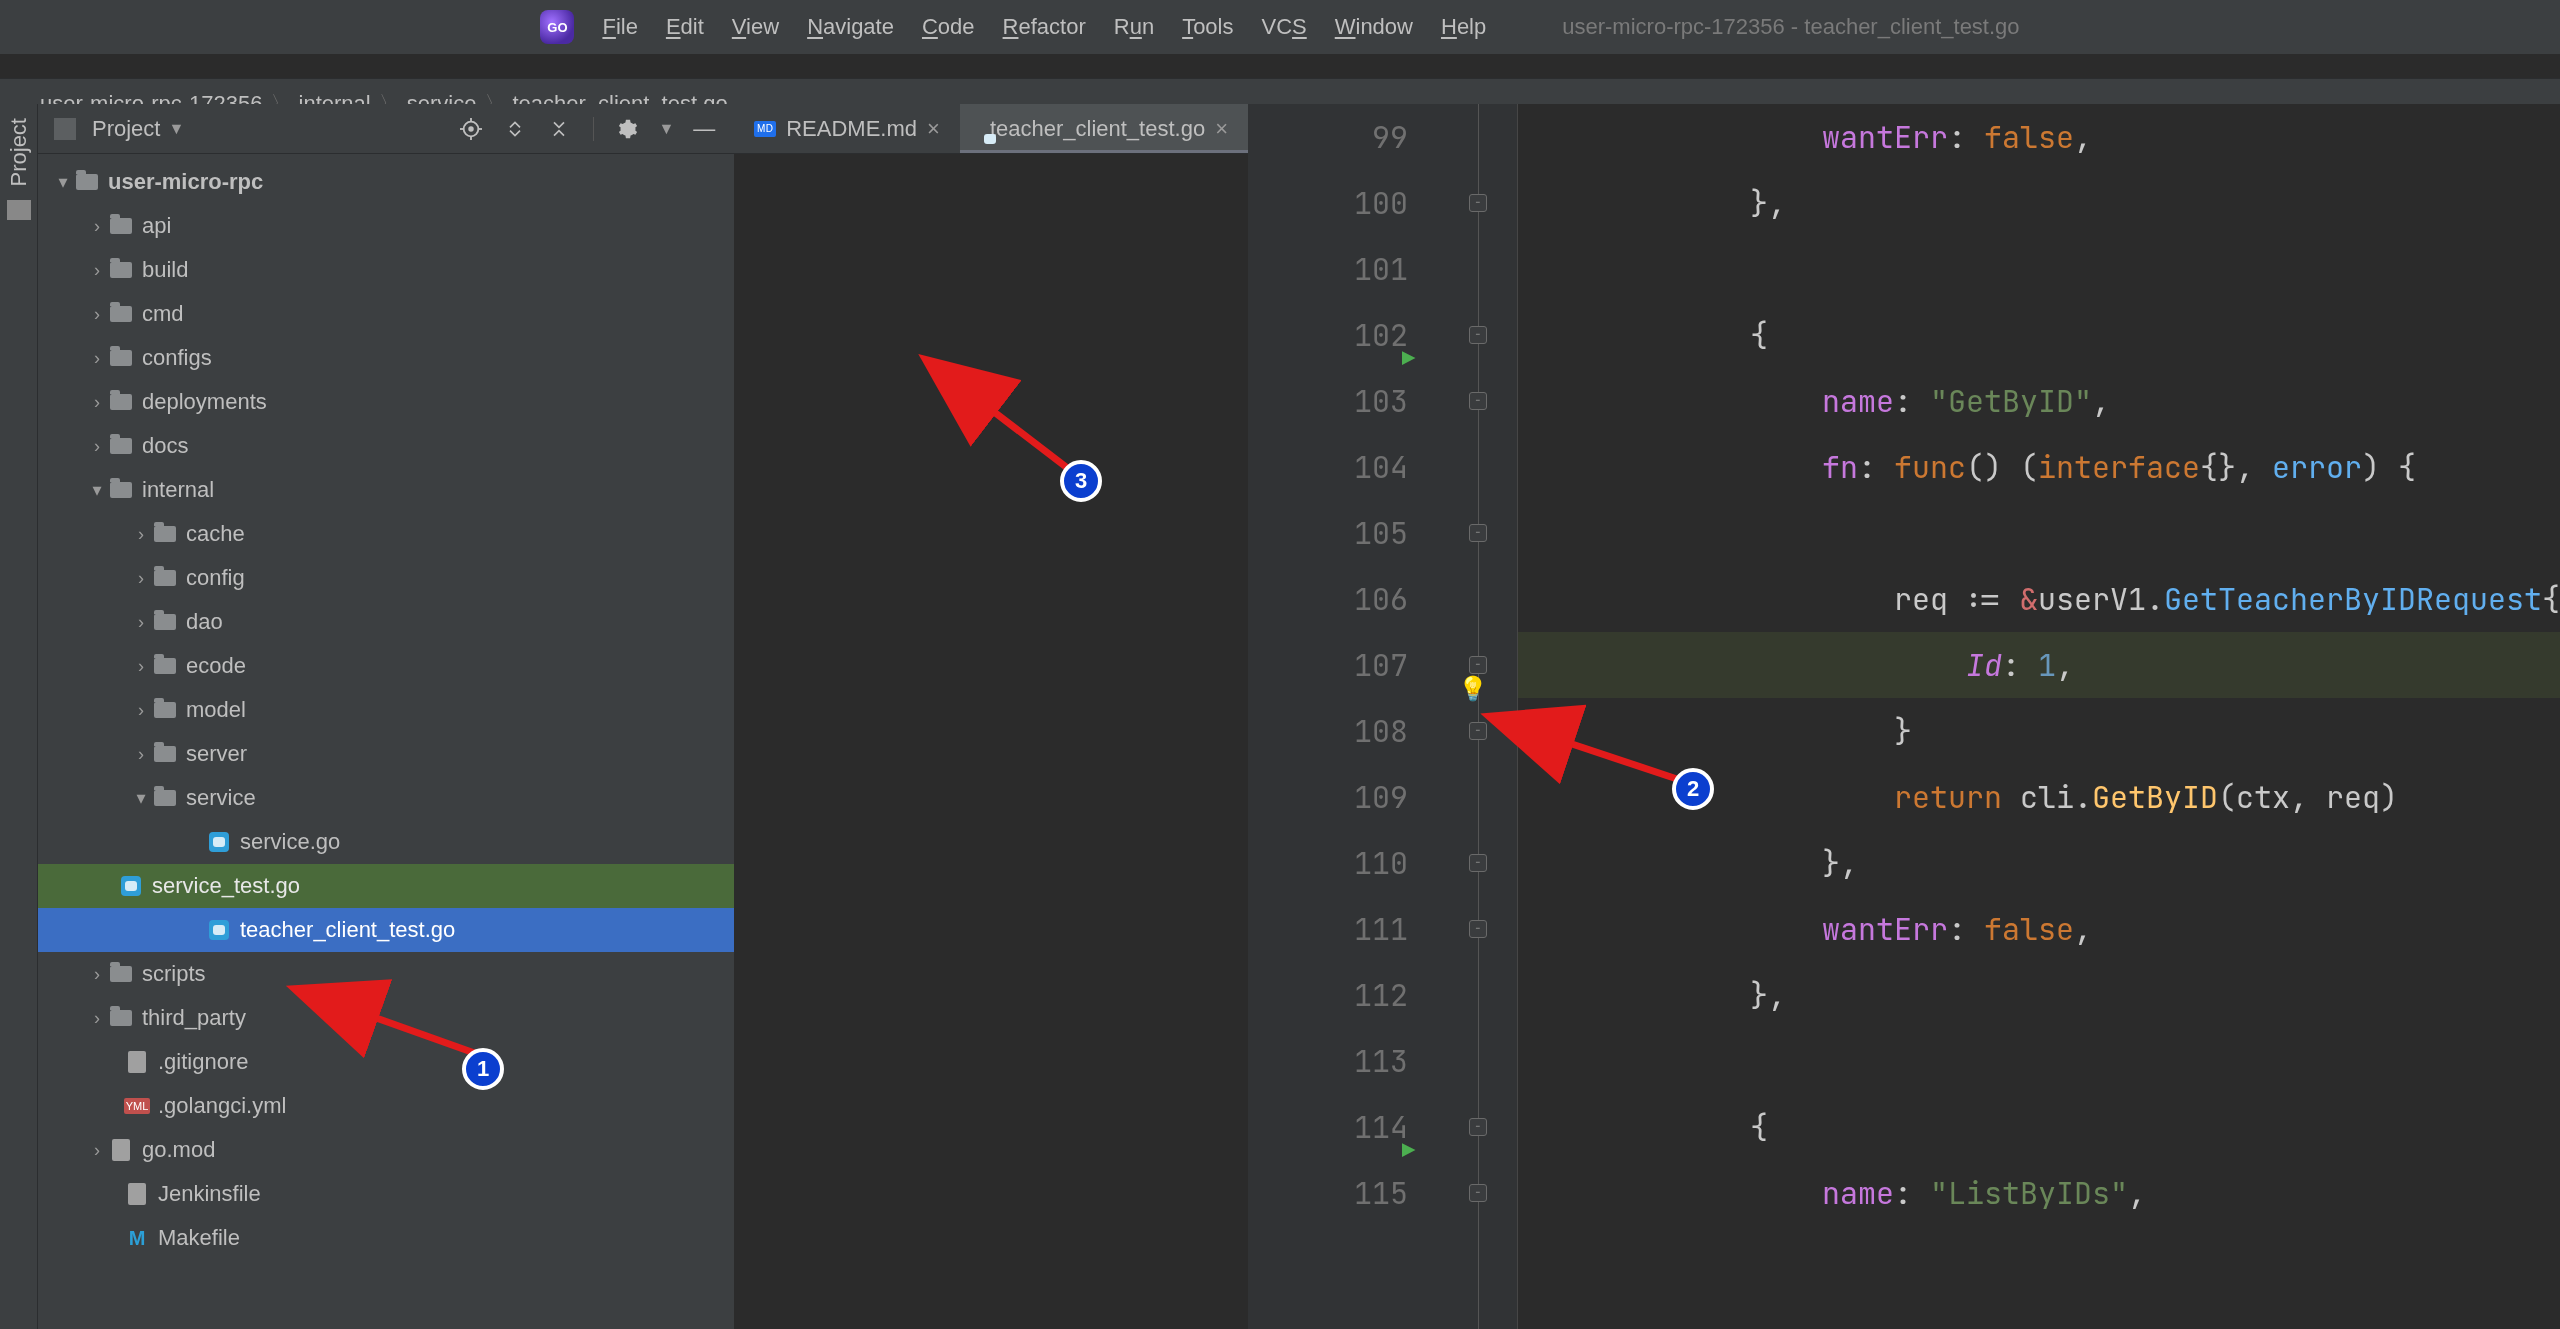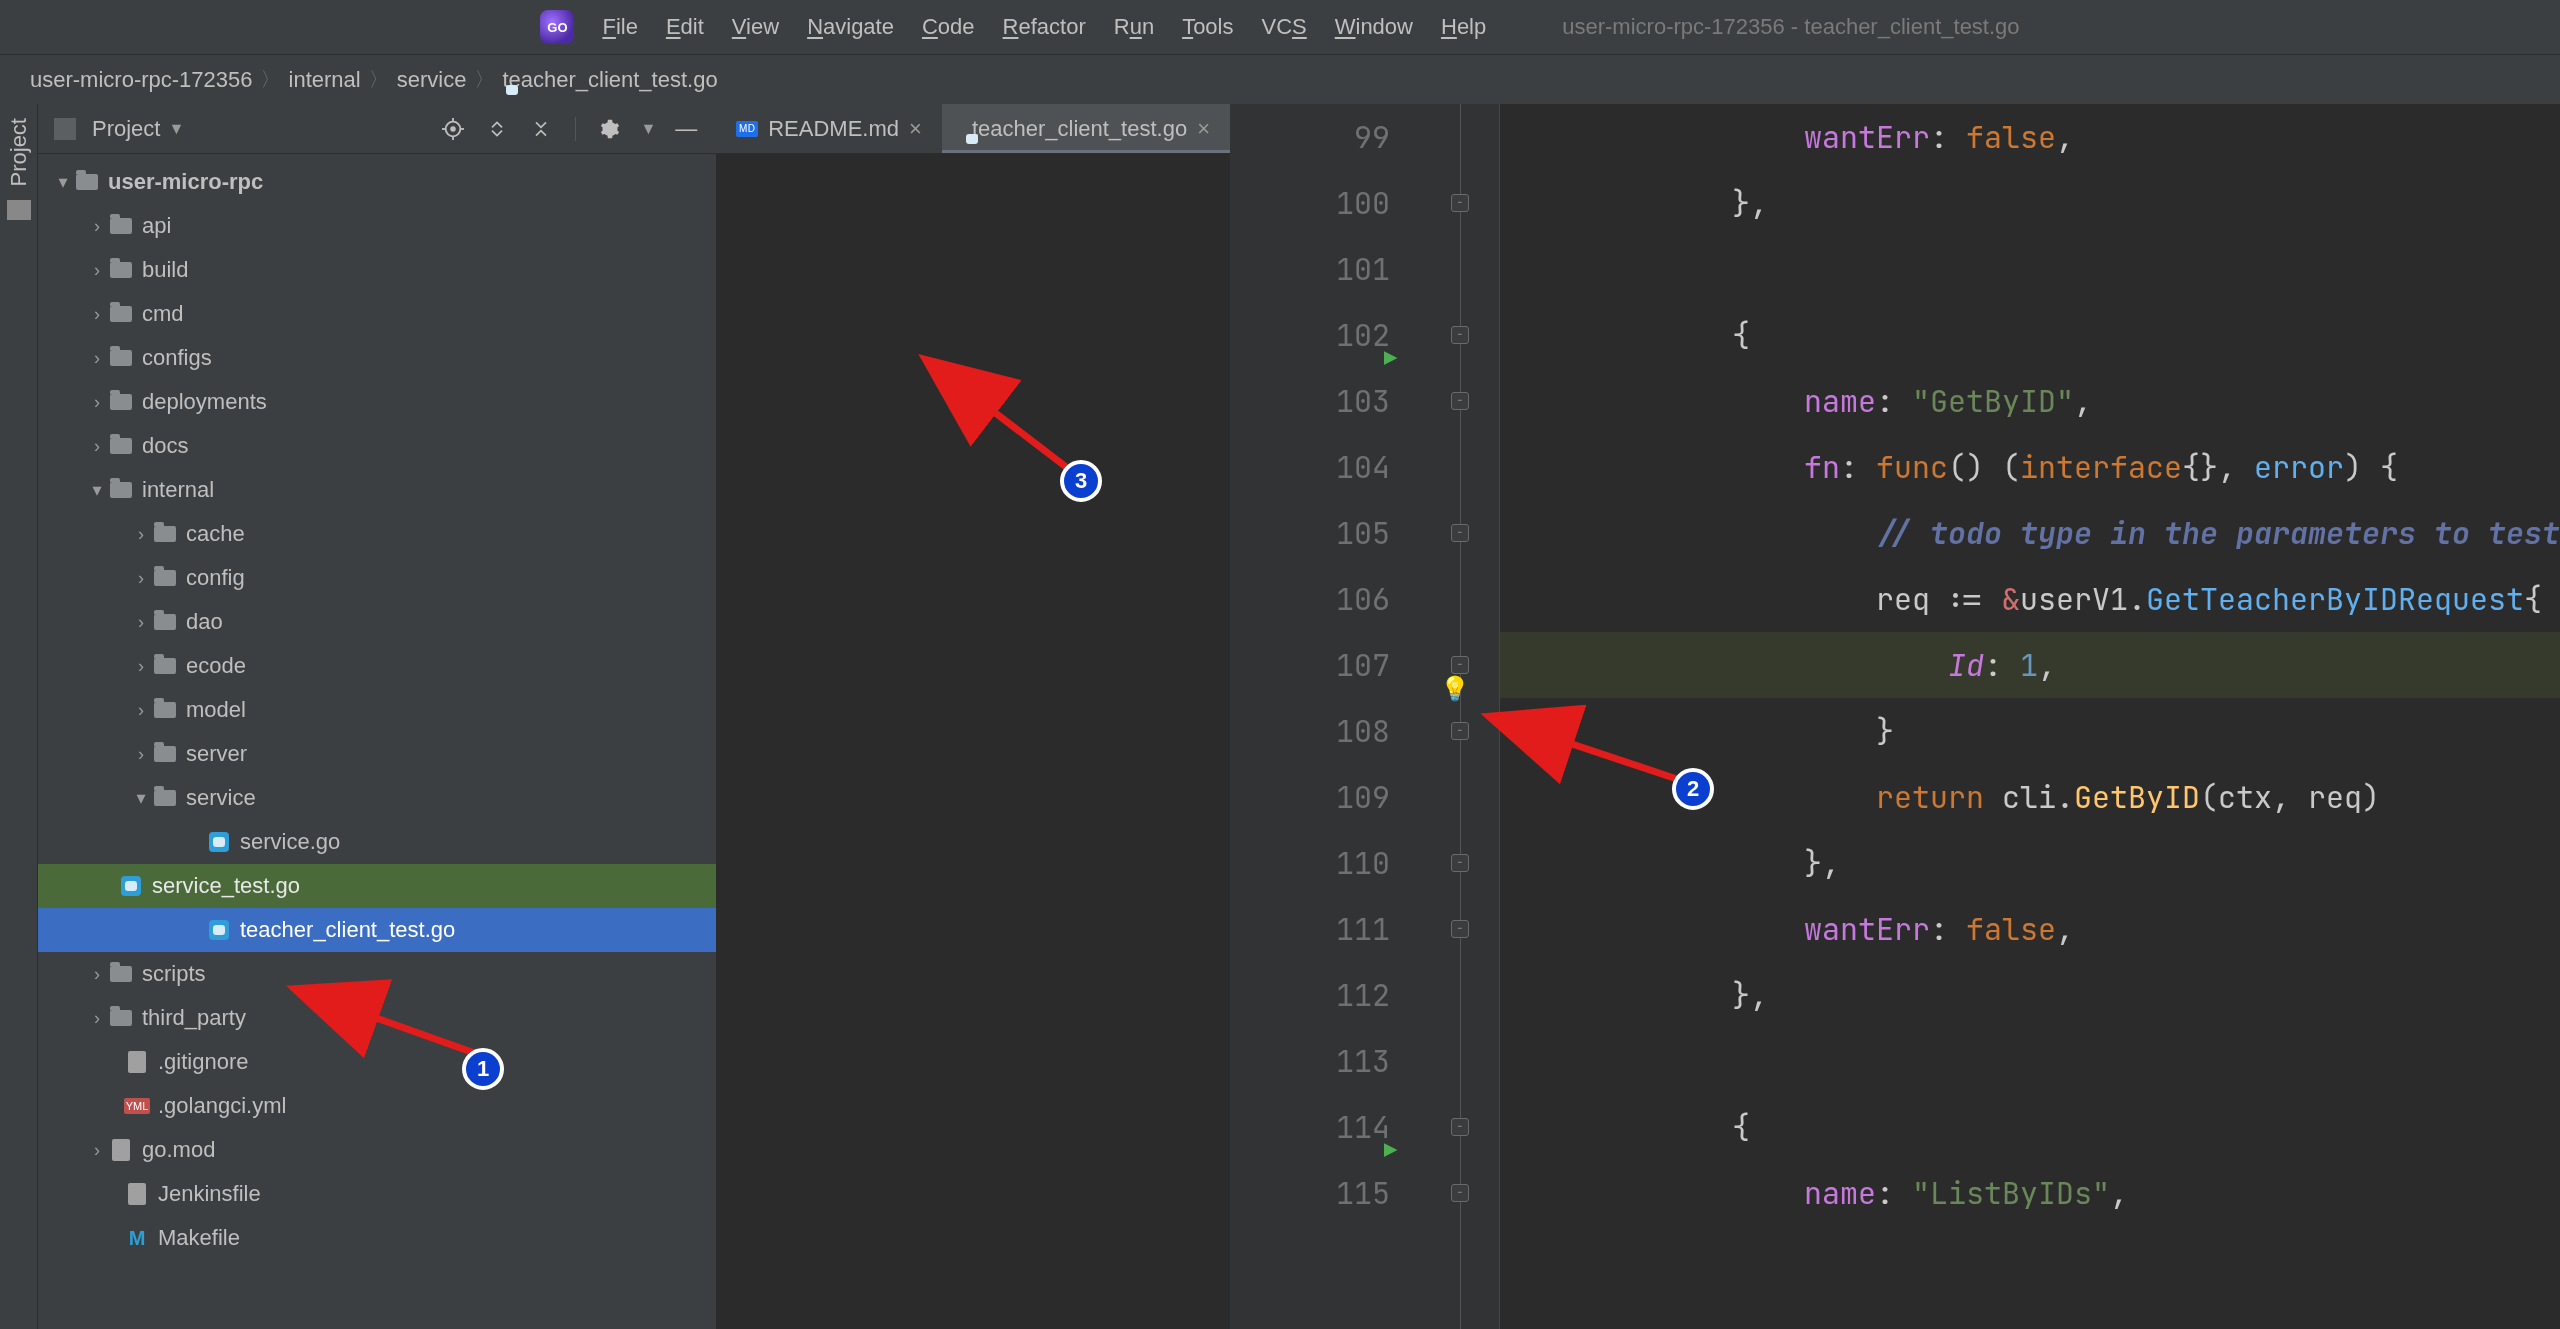--- a/index.html
+++ b/index.html
@@ -24,23 +24,24 @@
   }
   .menubar .app-icon { width:34px; height:34px; border-radius:8px; background: radial-gradient(circle at 35% 35%, #a070ff 0%, #4b2aa3 70%); position:relative; }
   .menubar .app-icon::after { content:"GO"; position:absolute; inset:0; display:flex; align-items:center; justify-content:center; font-size:13px; font-weight:700; color:#fff; }
   .menubar .menu-item { cursor:pointer; }
   .menubar .menu-item .ul { text-decoration: underline; text-underline-offset:3px; }
   .menubar .wintitle { margin-left:48px; color:#7a7a7a; }
 
   
   .crumbs {
     display:flex; align-items:center; gap:0;
-    height:50px; padding:0 30px;
+    height:50px; padding:0 40px;
     background:#3c3f41; color:#bfbfbf;
     border-top:1px solid #2b2d2f;
+    margin-top:24px;
   }
   .crumbs .sep { color:#6b6b6b; padding:0 8px; font-size:20px; }
 
   
   .leftrail {
     position:absolute; left:0; top:104px; bottom:0; width:38px;
     background:#3c3f41; border-right:1px solid #2b2d2f;
     display:flex; flex-direction:column; align-items:center; gap:14px; padding-top:14px;
   }
   .leftrail .vtab { writing-mode: vertical-rl; transform: rotate(180deg); color:#bfbfbf; cursor:pointer; }
@@ -428,21 +429,21 @@
         <span class="bulb-ic" style="top:552px;left:20px;font-size:24px;">💡</span>
       </div>
 
       <div class="code">
         <div class="codeln"><span>                </span><span class="fld">wantErr</span><span>: </span><span class="kw">false</span><span>,</span></div>
         <div class="codeln"><span>            </span><span>},</span></div>
         <div class="codeln"><span></span></div>
         <div class="codeln"><span>            </span><span>{</span></div>
         <div class="codeln"><span>                </span><span class="fld">name</span><span>: </span><span class="str">"GetByID"</span><span>,</span></div>
         <div class="codeln"><span>                </span><span class="fld">fn</span><span>: </span><span class="kw">func</span><span>() (</span><span class="kw">interface</span><span>{}</span><span>, </span><span class="ifc">error</span><span>) {</span></div>
-        <div class="codeln"><span>                    </span><span class="cmt">// todo type in the parameters to test</span></div>
+        <div class="codeln"><span>                    </span></div>
         <div class="codeln"><span>                    </span><span>req</span><span> := </span><span class="amp">&amp;</span><span>userV1</span><span class="dot">.</span><span class="ifc">GetTeacherByIDRequest</span><span>{</span></div>
         <div class="codeln hl"><span>                        </span><span class="fld" style="font-style:italic">Id</span><span>: </span><span class="num">1</span><span>,</span></div>
         <div class="codeln"><span>                    </span><span>}</span></div>
         <div class="codeln"><span>                    </span><span class="kw">return </span><span>cli</span><span class="dot">.</span><span class="func">GetByID</span><span>(ctx, req)</span></div>
         <div class="codeln"><span>                </span><span>},</span></div>
         <div class="codeln"><span>                </span><span class="fld">wantErr</span><span>: </span><span class="kw">false</span><span>,</span></div>
         <div class="codeln"><span>            </span><span>},</span></div>
         <div class="codeln"><span></span></div>
         <div class="codeln"><span>            </span><span>{</span></div>
         <div class="codeln"><span>                </span><span class="fld">name</span><span>: </span><span class="str">"ListByIDs"</span><span>,</span></div>

